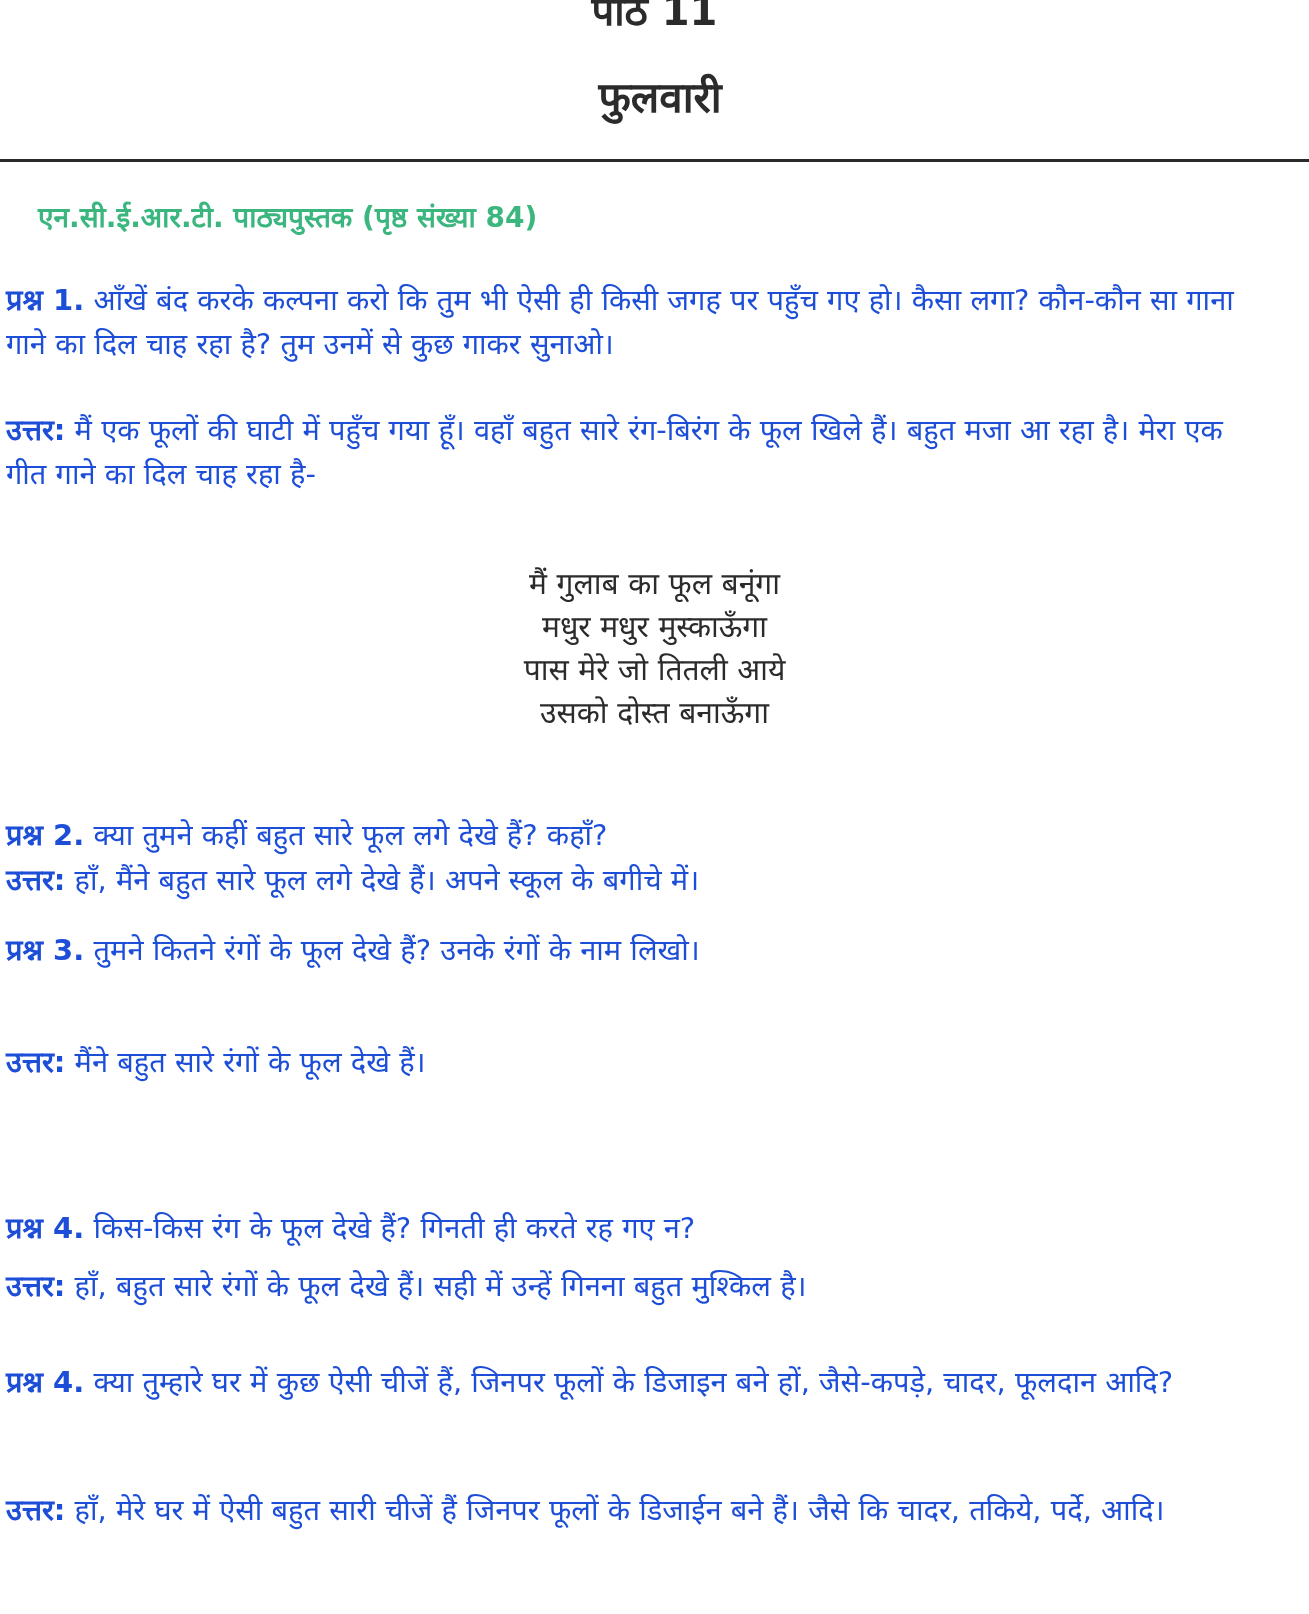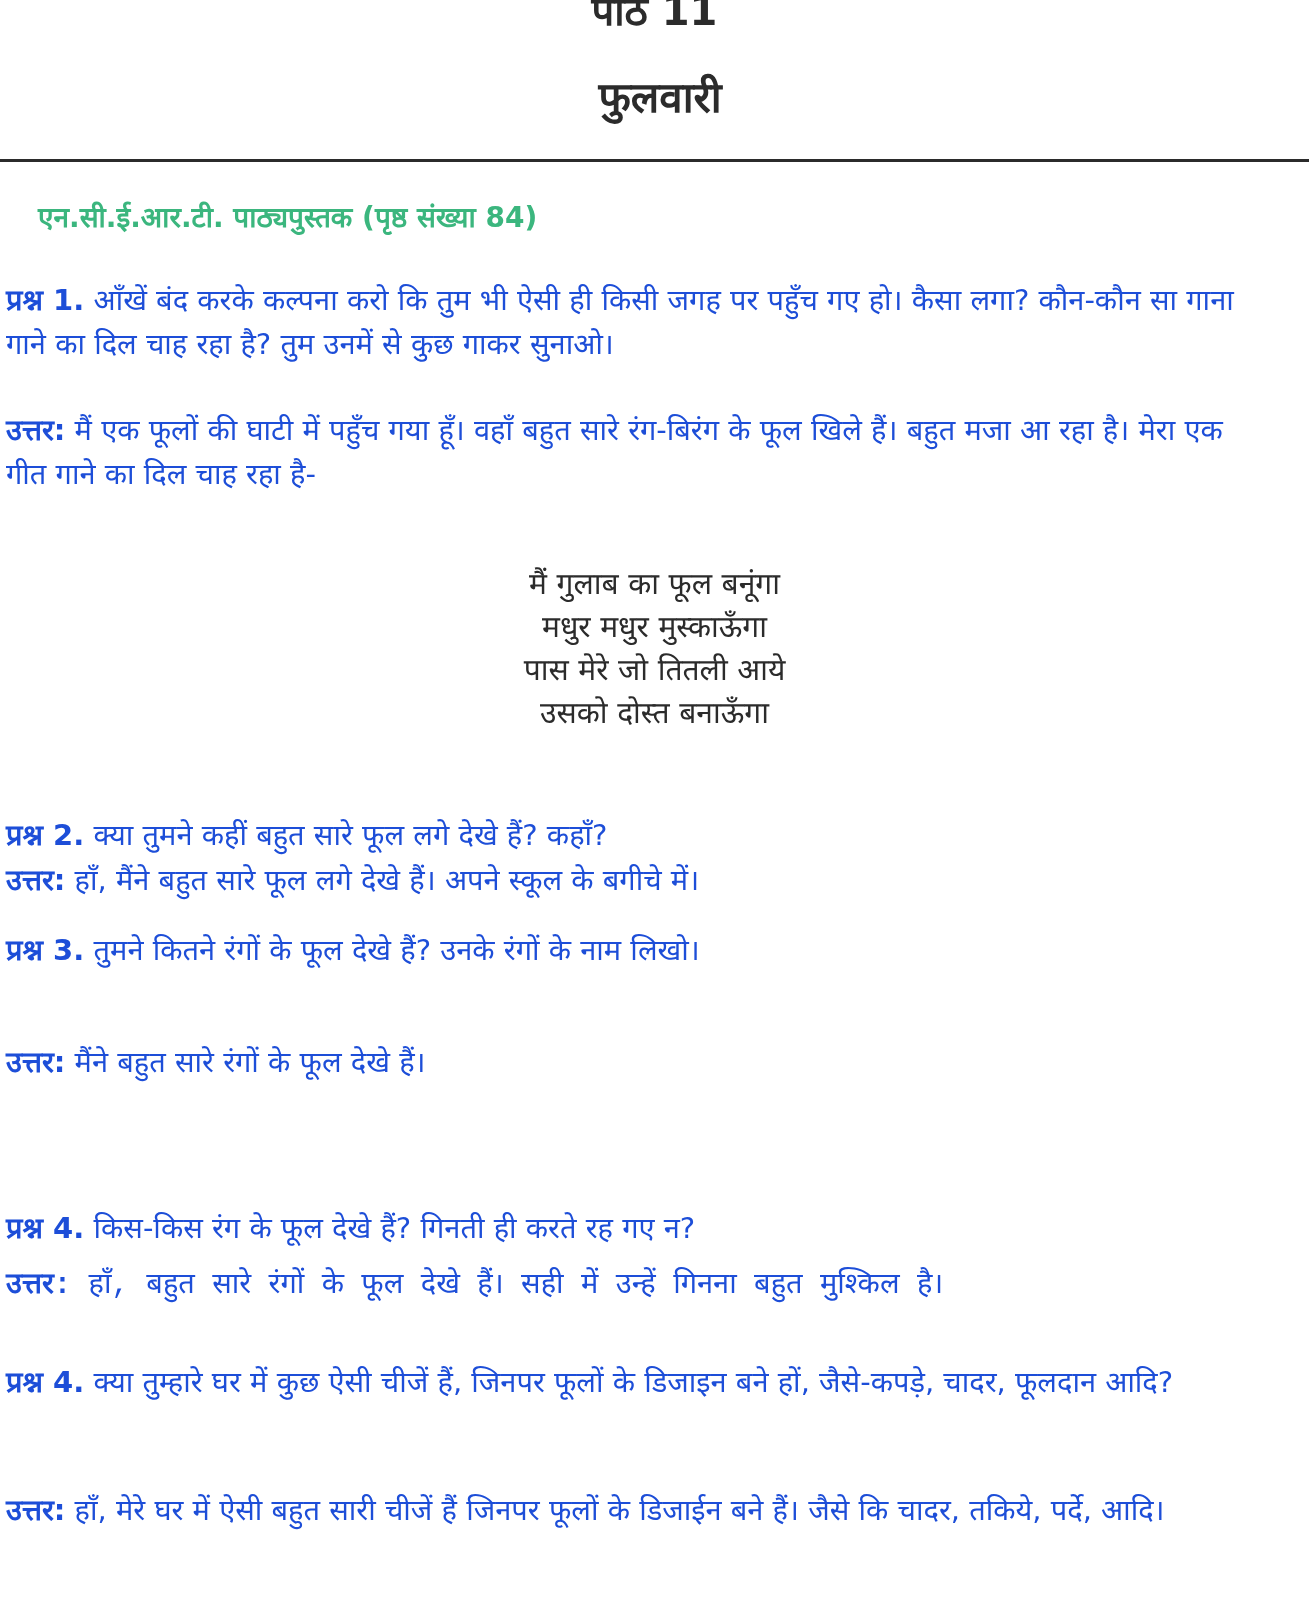--- a/index.html
+++ b/index.html
@@ -80,21 +80,21 @@
 </div>
 <div class="para" style="top:1040px;">
   <span class="label">उत्तर:</span>
   <span>मैंने बहुत सारे रंगों के फूल देखे हैं।</span><br>
 </div>
 
 <div class="para" style="top:1178px;margin-top:28px;">
   <span class="label">प्रश्न 4.</span>
   <span>किस-किस रंग के फूल देखे हैं? गिनती ही करते रह गए न?</span>
 </div>
-<div class="para" style="top:1264px;font-family:Liberation Mono, monospace;">
+<div class="para" style="top:1264px;">
   <span class="label">उत्तर:</span>
   <span>हाँ, बहुत सारे रंगों के फूल देखे हैं। सही में उन्हें गिनना बहुत मुश्किल है।</span>
 </div>
 
 <div class="para" style="top:1360px;">
   <span class="label">प्रश्न 4.</span>
   <span>क्या तुम्हारे घर में कुछ ऐसी चीजें हैं, जिनपर फूलों के डिजाइन बने हों, जैसे-कपड़े, चादर, फूलदान आदि?</span>
 </div>
 <div class="para" style="top:1488px;">
   <span class="label">उत्तर:</span>

